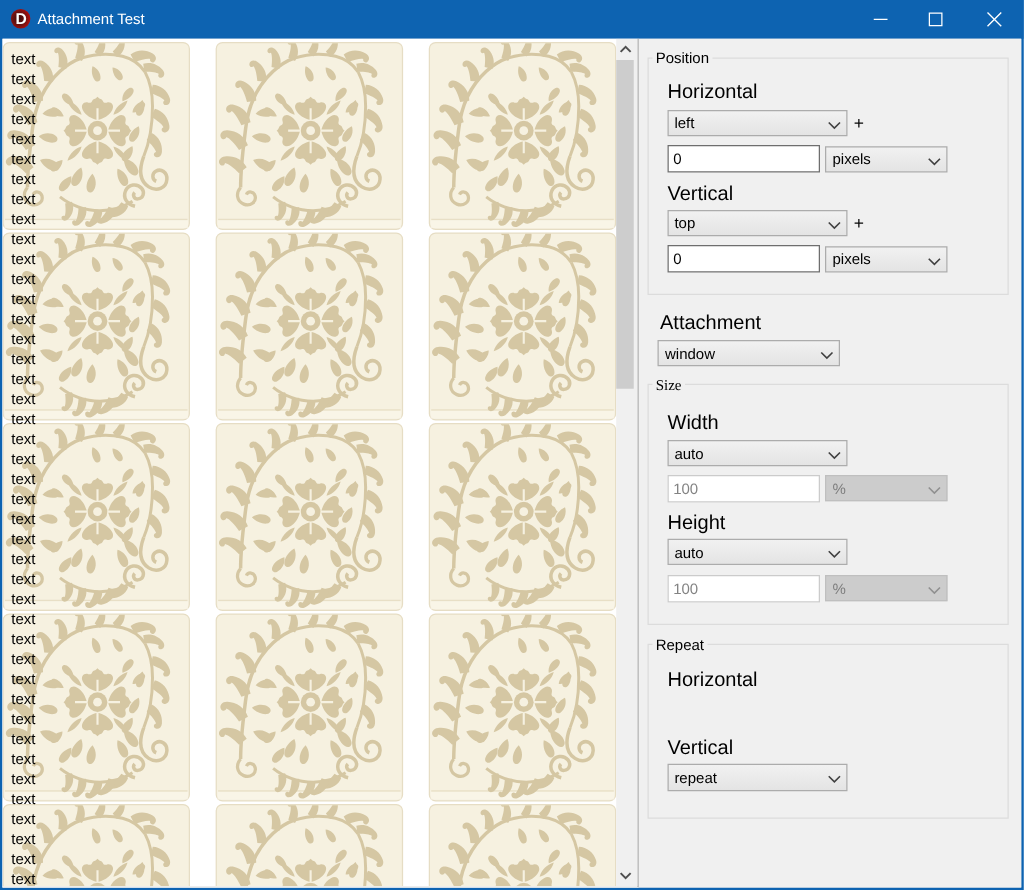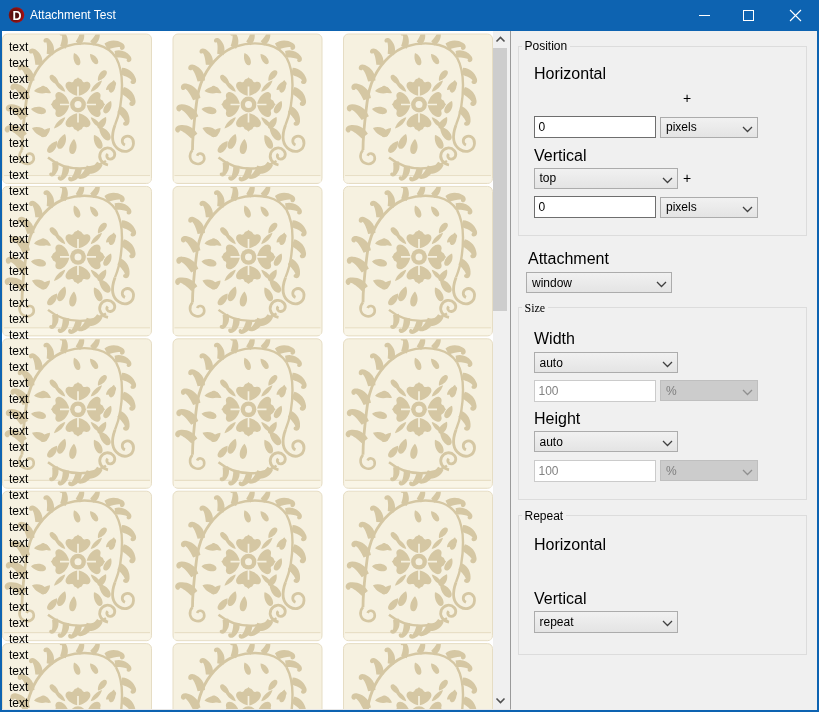--- a/index.html
+++ b/index.html
@@ -174,20 +174,25 @@
         <div id="thumb"></div>
         <svg class="sarrow" style="top:661px" width="17" height="17" viewBox="0 0 17 17">
           <path d="M4.5,6.5 L8.5,10.5 L12.5,6.5" fill="none" stroke="#505050" stroke-width="1.6"></path>
         </svg>
       </div>
     </div>
     <div id="panel">
       <div class="group" style="left:6.5px;top:14.5px;width:287px;height:188px;"></div>
       <div class="glabel" style="left:10.5px;top:8.7px;">Position</div>
       <div class="lab" style="left:23px;top:36.4px;">Horizontal</div>
+      <div class="combo" style="left:22.5px;top:56.5px;width:144px;">left
+        <svg class="cv" width="11" height="7" viewBox="0 0 11 7">
+            <path d="M1,1 L5.5,5.5 L10,1" fill="none" stroke="#404040" stroke-width="1.3"></path>
+          </svg>
+      </div>
       <div class="plus" style="left:172px;top:59px;">+</div>
       <div class="tbox" style="left:22.5px;top:85px;width:122px;">0</div>
       <div class="combo" style="left:149px;top:85.5px;width:98px;">pixels
         <svg class="cv" width="11" height="7" viewBox="0 0 11 7">
             <path d="M1,1 L5.5,5.5 L10,1" fill="none" stroke="#404040" stroke-width="1.3"></path>
           </svg>
       </div>
       <div class="lab" style="left:23px;top:117.9px;">Vertical</div>
       <div class="combo" style="left:22.5px;top:136.5px;width:144px;">top
         <svg class="cv" width="11" height="7" viewBox="0 0 11 7">

